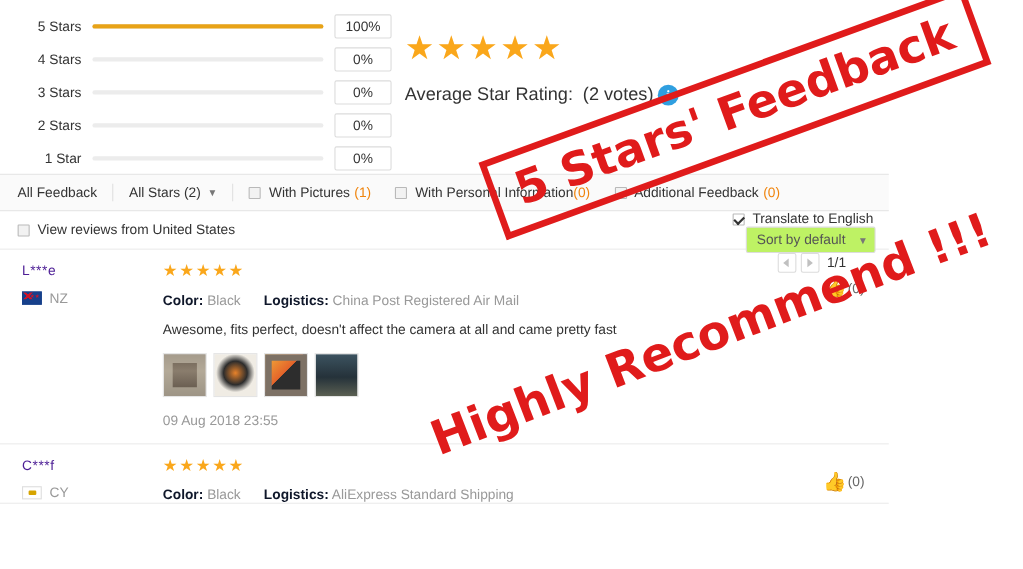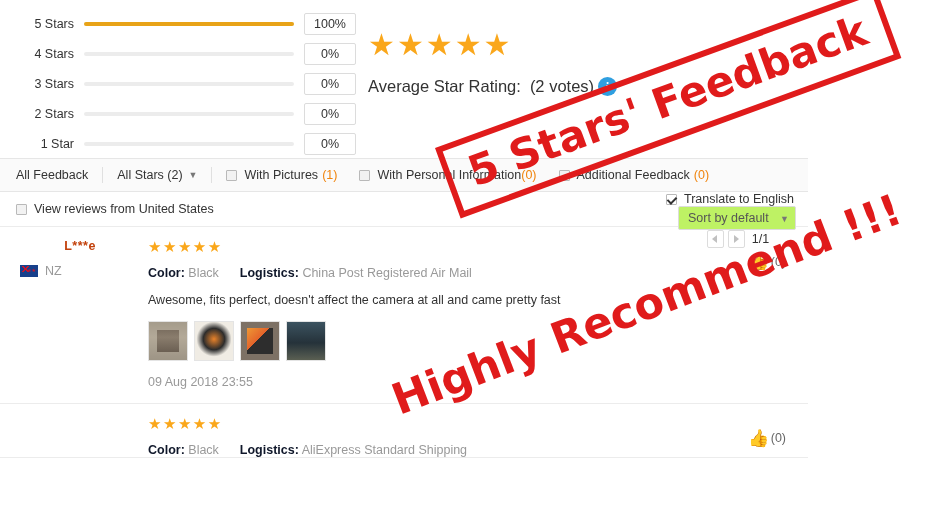--- a/index.html
+++ b/index.html
@@ -90,21 +90,21 @@
     width: 0; height: 0; border-style: solid;
   }
   .pg-prev::after { transform: translate(-60%,-50%); border-width: 4px 5px 4px 0; border-color: transparent #c0c0c0 transparent transparent; }
   .pg-next::after { transform: translate(-40%,-50%); border-width: 4px 0 4px 5px; border-color: transparent transparent transparent #c0c0c0; }
   .pg-text { font-size: 12.5px; color: #333; margin-left: 3px; }
 
   
   .review { position: relative; padding: 12px 0 0 0; border-bottom: 1px solid #ececec; }
   .review:last-child { border-bottom: none; }
   .rv-user { position: absolute; left: 20px; top: 12px; width: 120px; }
-  .rv-name { font-size: 12.5px; color: #c2410c; font-weight: bold; letter-spacing: .5px; text-align: center; }
+  .rv-name { font-size: 12.5px; color: #4c1d95; font-weight: normal; letter-spacing: .5px; }
   .rv-country { margin-top: 11px; display: flex; align-items: center; }
   .flag { width: 18px; height: 12px; display: inline-block; margin-right: 7px; border: 1px solid #dedede; }
   .flag-nz { background: #17408b; position: relative; border-color:#17408b; }
   .flag-nz::before {
     content: ""; position: absolute; left: 0; top: 0; width: 9px; height: 6px;
     background:
       linear-gradient(45deg, transparent 42%, #cc142b 42%, #cc142b 58%, transparent 58%),
       linear-gradient(-45deg, transparent 42%, #cc142b 42%, #cc142b 58%, transparent 58%),
       #17408b;
   }
@@ -282,20 +282,27 @@
       </div>
       <div class="rv-date">09 Aug 2018 23:55</div>
     </div>
     <div class="rv-like">
       <span class="thumb-up">👍</span>
       <span>(0)</span>
     </div>
   </div>
 
   <div class="review">
+    <div class="rv-user">
+      <div class="rv-name">C***f</div>
+      <div class="rv-country">
+        <span class="flag flag-cy"></span>
+        <span class="rv-cc">CY</span>
+      </div>
+    </div>
     <div class="rv-body">
       <div class="rv-stars">★★★★★</div>
       <div class="rv-meta">
         <b>Color:</b>
         <span>Black</span>
         <span class="msep"></span>
         <b>Logistics:</b>
         <span>AliExpress Standard Shipping</span>
       </div>
     </div>

